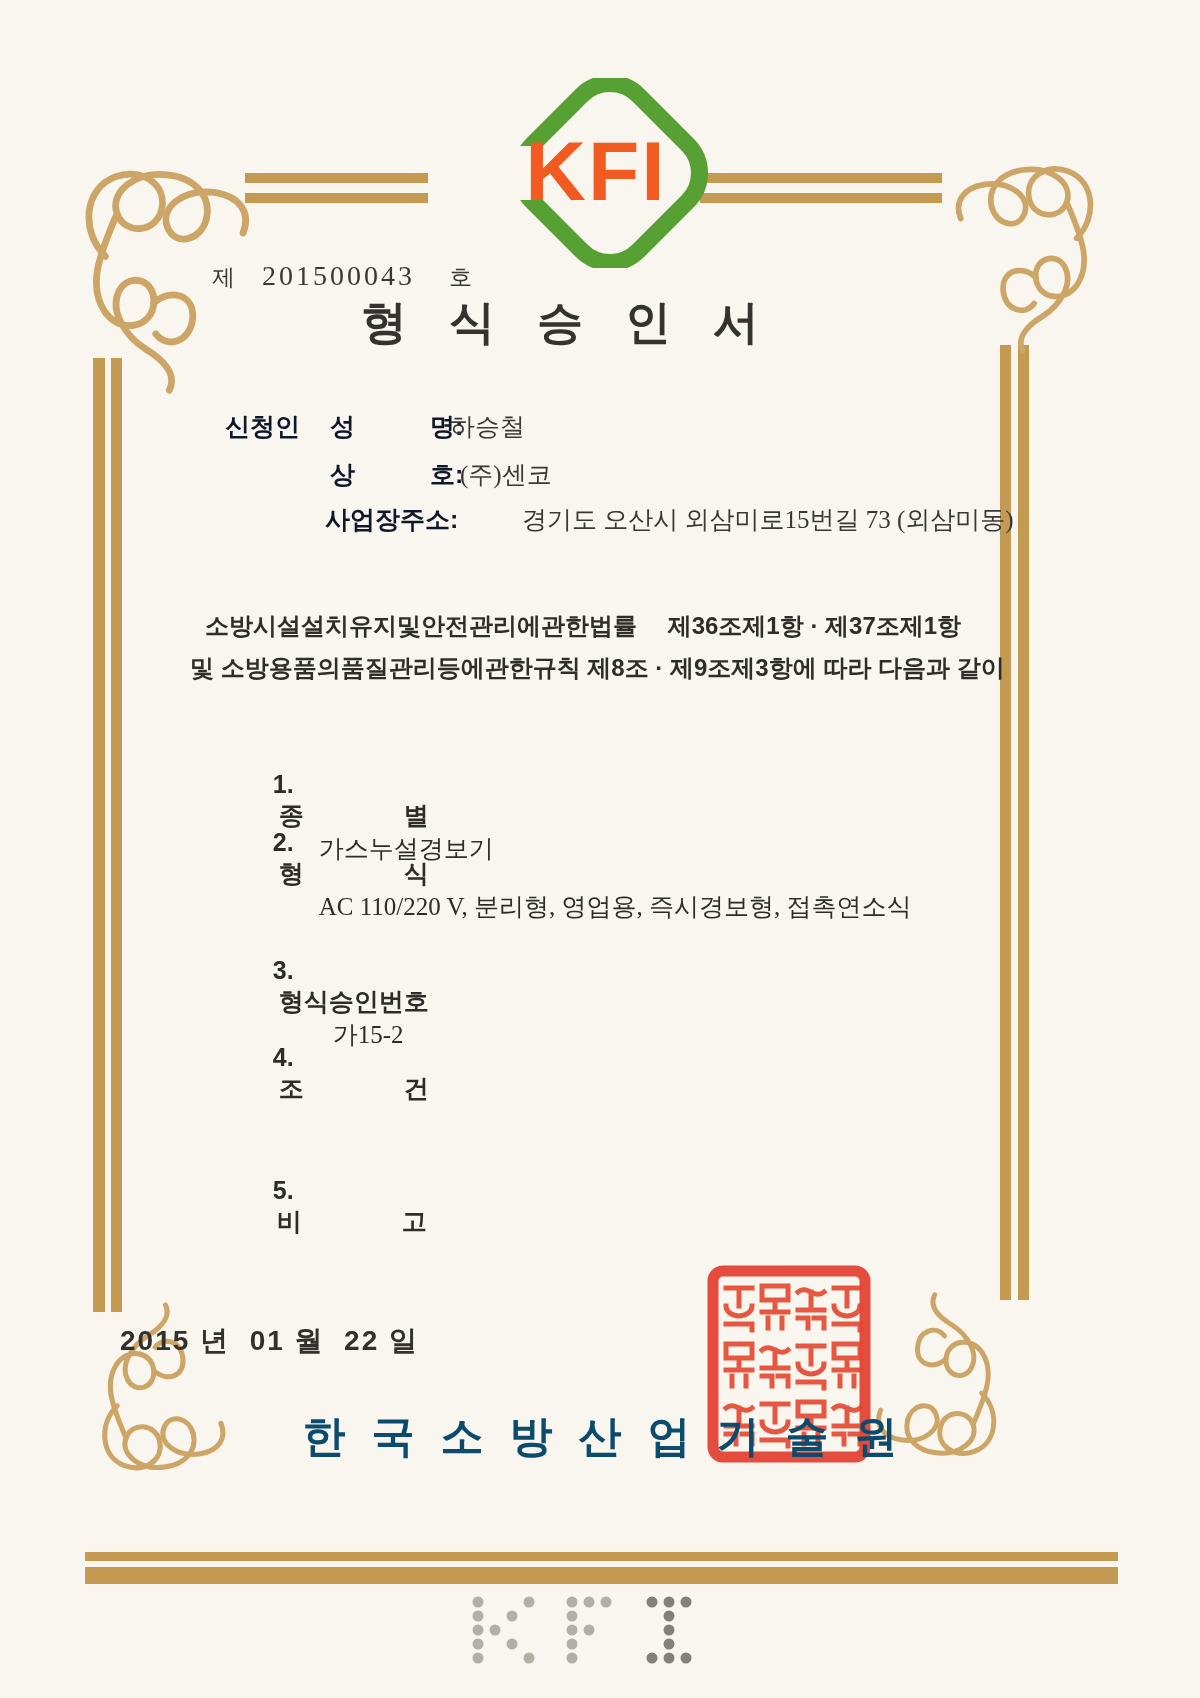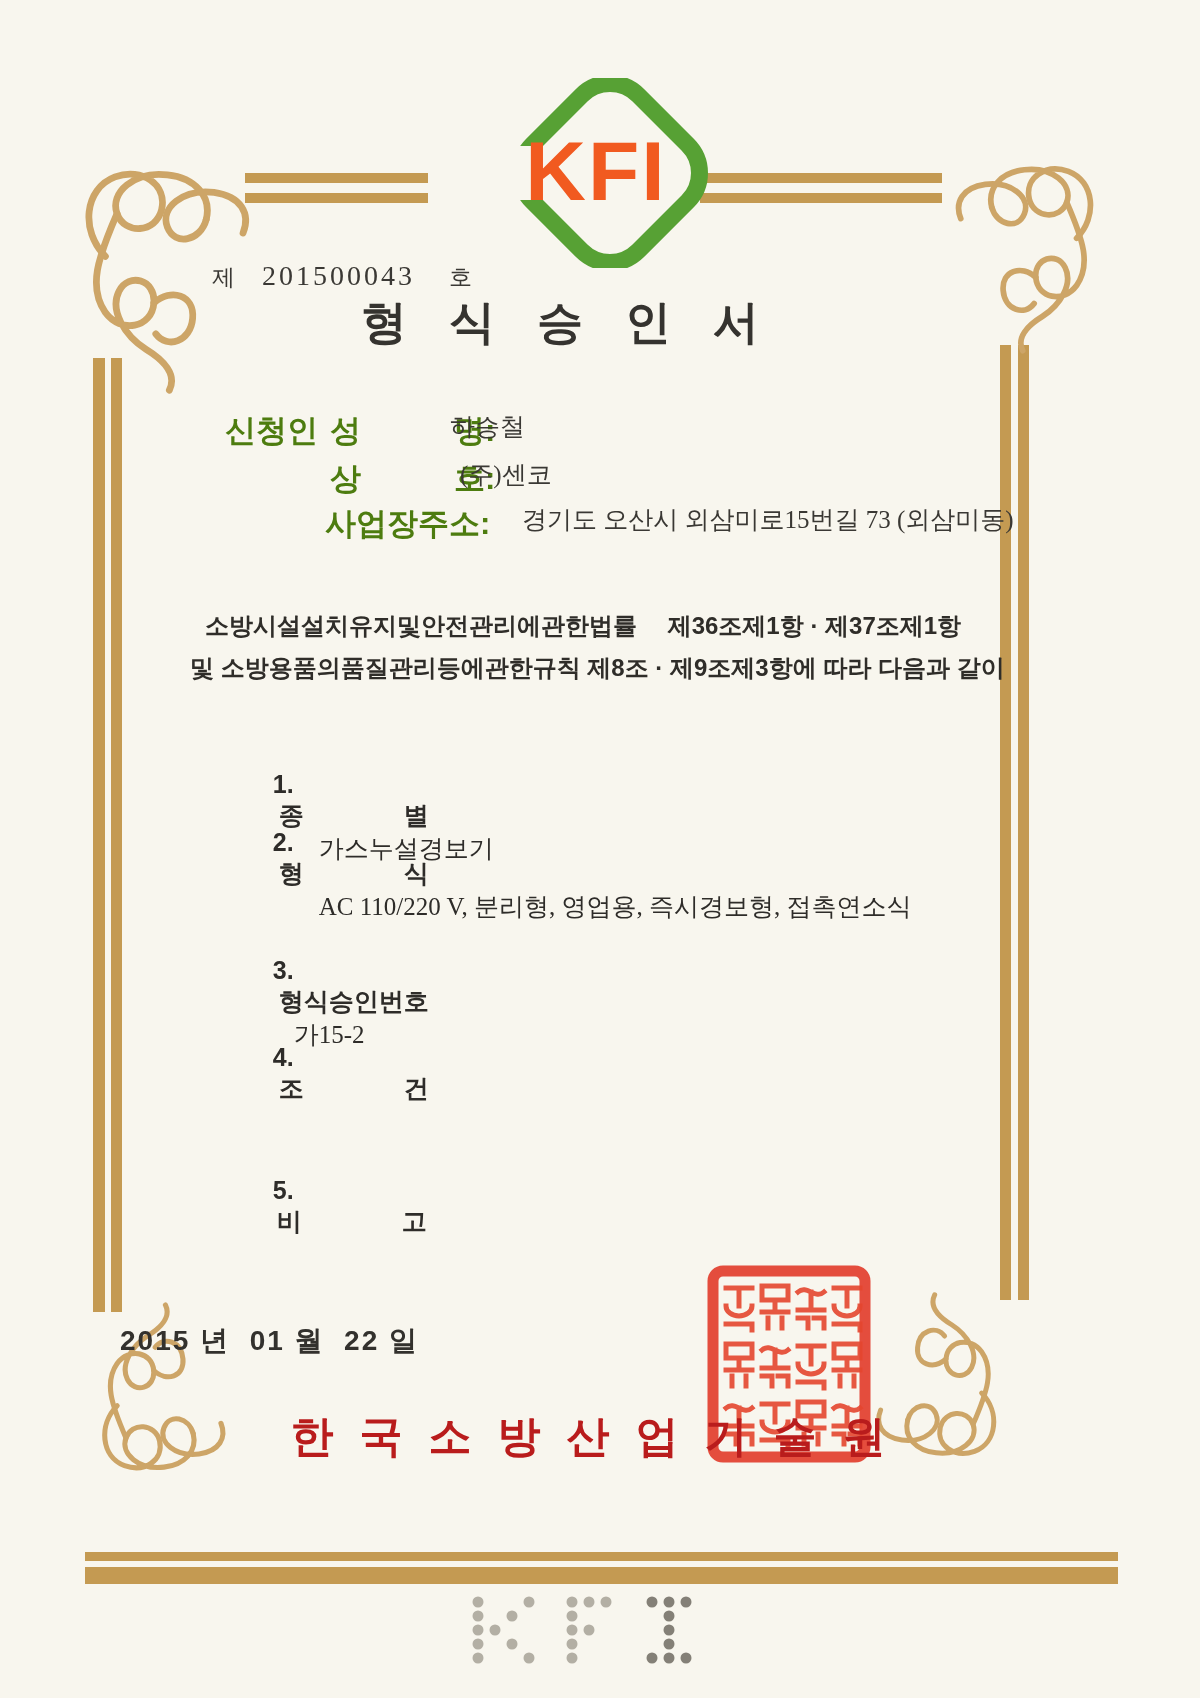--- a/index.html
+++ b/index.html
@@ -17,33 +17,33 @@
   
   .serif{font-family:"Liberation Serif", serif;}
   .docno{font-size:23px;letter-spacing:1px;color:#3a3834;}
   .docno .num{font-size:28px;letter-spacing:3px;}
   .title{
     left:120px;top:292px;width:880px;text-align:center;
     font-size:46px;font-weight:bold;letter-spacing:42px;text-indent:42px;
     color:#35332f;
     font-family:Liberation Serif, serif;
   }
-  .lbl{font-weight:bold;font-size:31px;color:#4d7c0f;}
+  .lbl{font-weight:bold;font-size:25px;color:#0f172a;}
   .val{font-size:25px;color:#3a3834;}
   .bodyline{font-weight:bold;font-size:24px;color:#2f2d29;}
   .item-no{font-weight:bold;font-size:25px;}
   .item-val{font-size:25px;}
   .date{
     left:120px;top:1322px;width:880px;
     font-weight:bold;font-size:28px;letter-spacing:2px;color:#33312d;
   }
   .issuer{
-    left:148px;top:1408px;width:880px;text-align:center;
+    left:160px;top:1408px;width:880px;text-align:center;
     font-weight:bold;font-size:43px;letter-spacing:26px;text-indent:26px;
-    color:#b91c1c;z-index:3;
+    color:#0c4a6e;z-index:3;
   }
   .seal{position:absolute;left:706px;top:1264px;z-index:2;}
   .flourish{position:absolute;color:#cda567;}
   .wm{position:absolute;left:472px;top:1596px;}
 </style>
 </head>
 <body>
 
 <div class="page">
 
@@ -117,21 +117,21 @@
 
   <div class="abs" style="left:255px;top:810px">
     <span class="item-no">2.</span>
     <span class="item-no" style="margin-left:6px">형　　　　식</span>
     <span class="item-val serif" style="margin-left:46px">AC 110/220 V, 분리형, 영업용, 즉시경보형, 접촉연소식</span>
   </div>
 
   <div class="abs" style="left:255px;top:938px">
     <span class="item-no">3.</span>
     <span class="item-no" style="margin-left:6px">형식승인번호</span>
-    <span class="item-val serif" style="margin-left:21px">가15-2</span>
+    <span class="item-val serif" style="margin-left:60px">가15-2</span>
   </div>
 
   <div class="abs" style="left:255px;top:1025px">
     <span class="item-no">4.</span>
     <span class="item-no" style="margin-left:6px">조　　　　건</span>
   </div>
 
   <div class="abs" style="left:255px;top:1158px">
     <span class="item-no">5.</span>
     <span class="item-no" style="margin-left:4px">비　　　　고</span>

